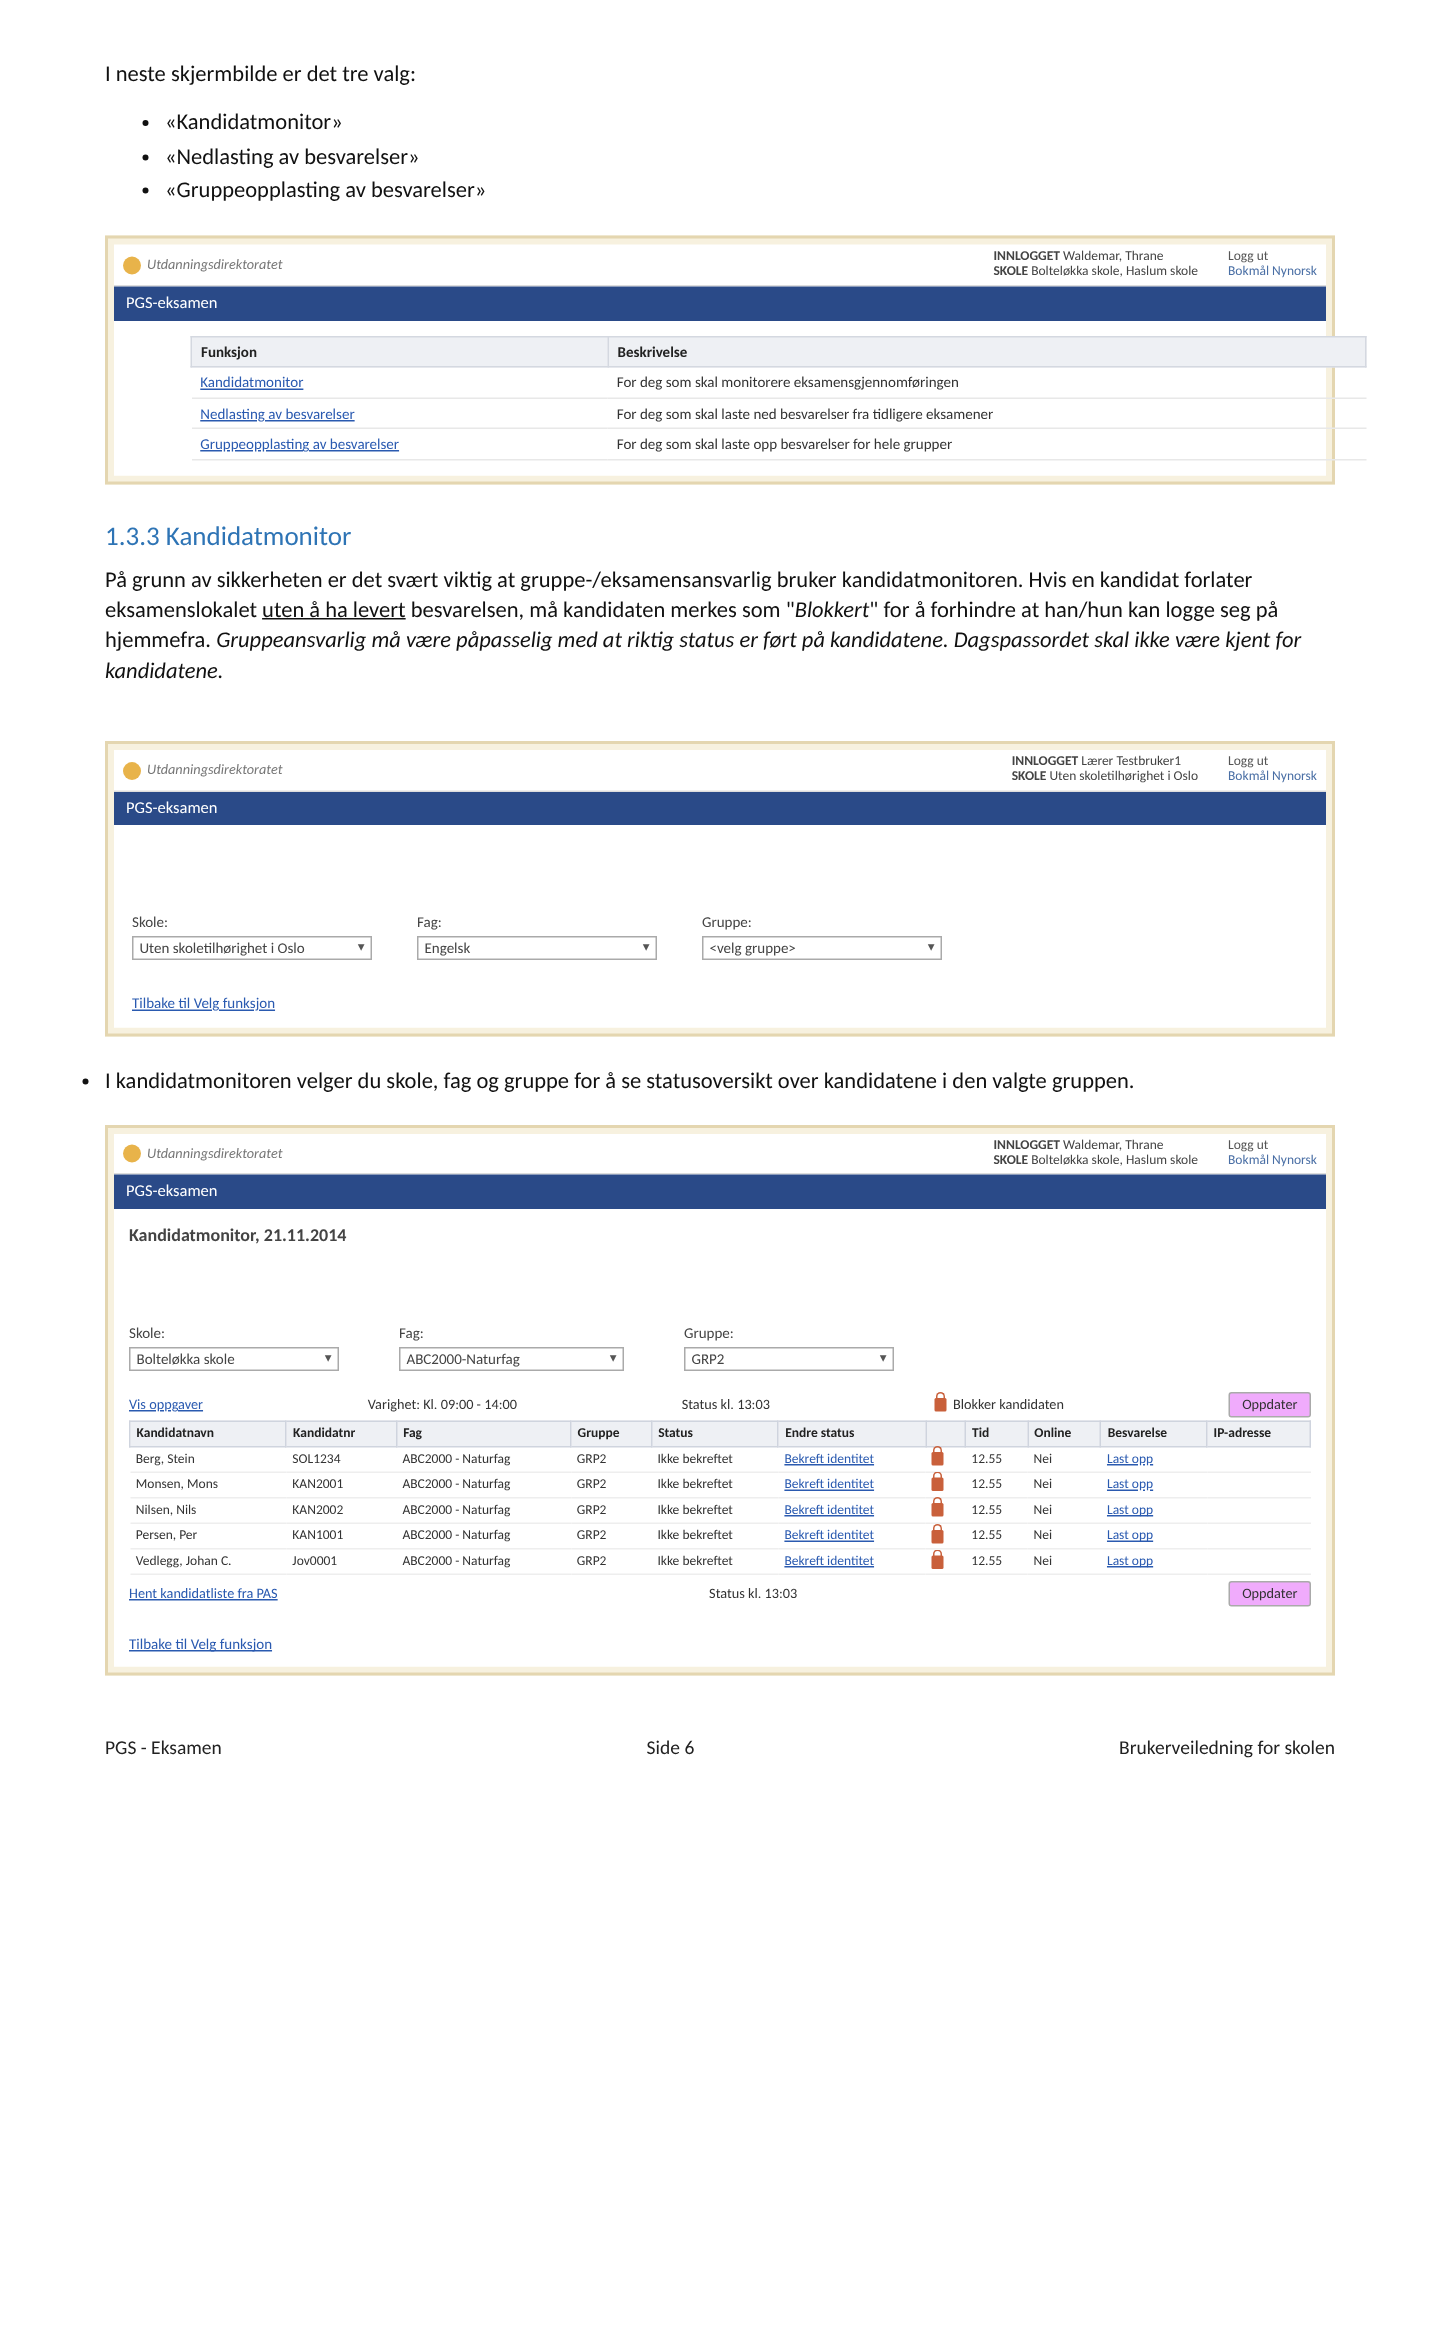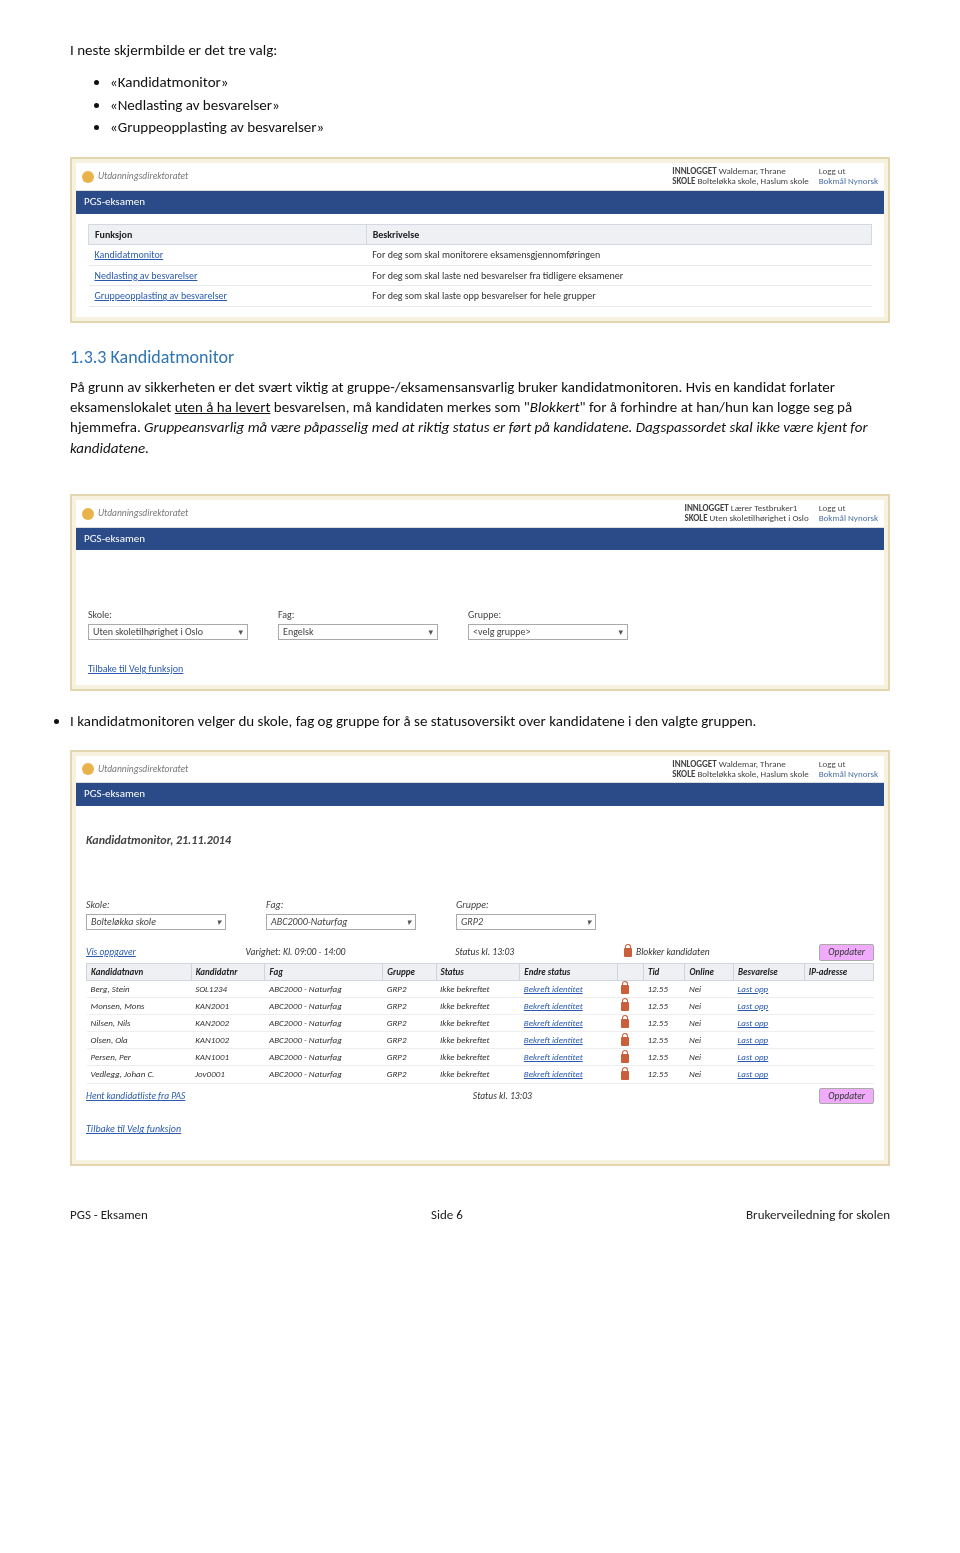--- a/index.html
+++ b/index.html
@@ -32,36 +32,36 @@
     align-items: center;
     padding: 3px 6px;
     border-bottom: 1px solid #ddd;
     font-size: 9.5px;
   }
   .ss-brand { display: flex; align-items: flex-end; gap: 4px; color: #777; font-style: italic; }
   .ss-brand .circ {
     width: 12px; height: 12px; border-radius: 50%;
     background: #e8b34a; display: inline-block;
   }
-  .ss-login { display: flex; gap: 10px; align-items: flex-start; }
+  .ss-login { display: flex; gap: 20px; align-items: flex-start; }
   .ss-login-col { font-size: 9px; color: #444; line-height: 1.15; }
   .ss-login-col .lbl { font-weight: bold; }
   .ss-logout { color: #555; }
   .ss-lang { color: #4a6fa5; }
   .ss-bar {
     background: #2a4a88;
     color: #fff;
     padding: 4px 8px;
     font-size: 11px;
   }
   .ss-body { padding: 10px 12px; background: #fff; }
   .ss-body h4 { font-size: 11px; font-weight: bold; margin-bottom: 8px; color: #222; }
 
   table.func {
-    width: 100%; border-collapse: collapse; font-size: 10px;
+    width: 100%; border-collapse: collapse; font-size: 10px; margin-left: 39px;
   }
   table.func th {
     background: #eef0f4; color: #222; text-align: left;
     padding: 3px 6px; font-weight: bold; border: 1px solid #d4d8e0;
   }
   table.func td {
     padding: 3px 6px; border-bottom: 1px solid #e8e8e8; color: #333;
   }
   table.func td.link { color: #2a5ab0; text-decoration: underline; }
 
@@ -249,21 +249,21 @@
           <span><span class="lbl">INNLOGGET</span> <span>Waldemar, Thrane</span></span><br>
           <span><span class="lbl">SKOLE</span> <span>Bolteløkka skole, Haslum skole</span></span>
         </span>
         <span class="ss-login-col">
           <span class="ss-logout">Logg ut</span><br>
           <span><span class="ss-lang">Bokmål</span> <span class="ss-lang">Nynorsk</span></span>
         </span>
       </span>
     </div>
     <div class="ss-bar">PGS-eksamen</div>
-    <div class="ss-body" style="padding:24px 10px;font-style:italic;">
+    <div class="ss-body" style="padding:8px 10px;">
       <div class="ss-h">Kandidatmonitor, 21.11.2014</div>
       <div class="ss-filters" style="gap:40px;">
         <div class="fcol">
           <label>Skole:</label>
           <span class="ss-sel" style="min-width:140px;">Bolteløkka skole</span>
         </div>
         <div class="fcol">
           <label>Fag:</label>
           <span class="ss-sel" style="min-width:150px;">ABC2000-Naturfag</span>
         </div>
@@ -331,33 +331,20 @@
               <td>GRP2</td>
               <td>Ikke bekreftet</td>
               <td class="lnk">Bekreft identitet</td>
               <td><span class="lock"></span></td>
               <td>12.55</td>
               <td>Nei</td>
               <td class="lnk">Last opp</td>
               <td></td>
             </tr>
             <tr>
-              <td>Olsen, Ola</td>
-              <td>KAN1002</td>
-              <td>ABC2000 - Naturfag</td>
-              <td>GRP2</td>
-              <td>Ikke bekreftet</td>
-              <td class="lnk">Bekreft identitet</td>
-              <td><span class="lock"></span></td>
-              <td>12.55</td>
-              <td>Nei</td>
-              <td class="lnk">Last opp</td>
-              <td></td>
-            </tr>
-            <tr>
               <td>Persen, Per</td>
               <td>KAN1001</td>
               <td>ABC2000 - Naturfag</td>
               <td>GRP2</td>
               <td>Ikke bekreftet</td>
               <td class="lnk">Bekreft identitet</td>
               <td><span class="lock"></span></td>
               <td>12.55</td>
               <td>Nei</td>
               <td class="lnk">Last opp</td>

